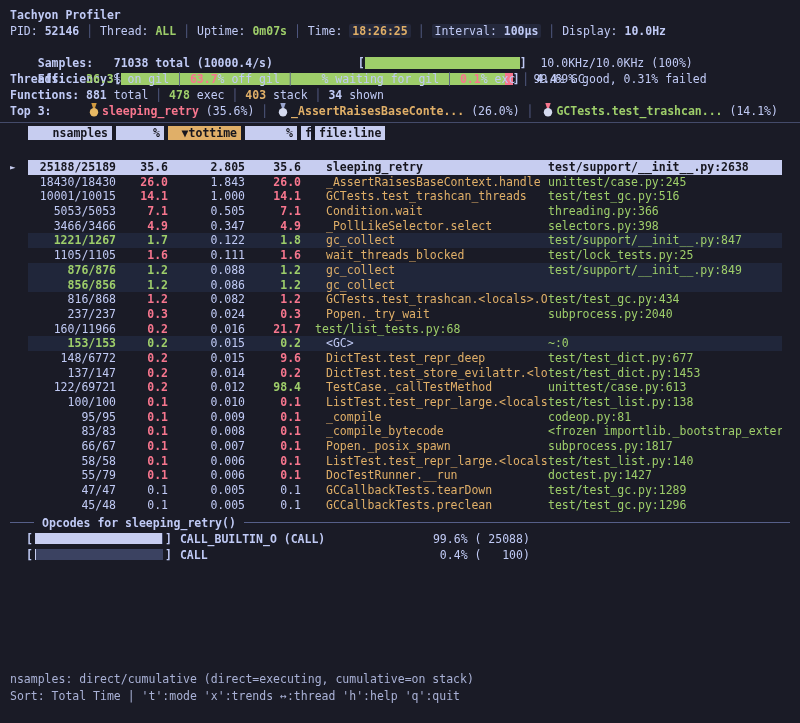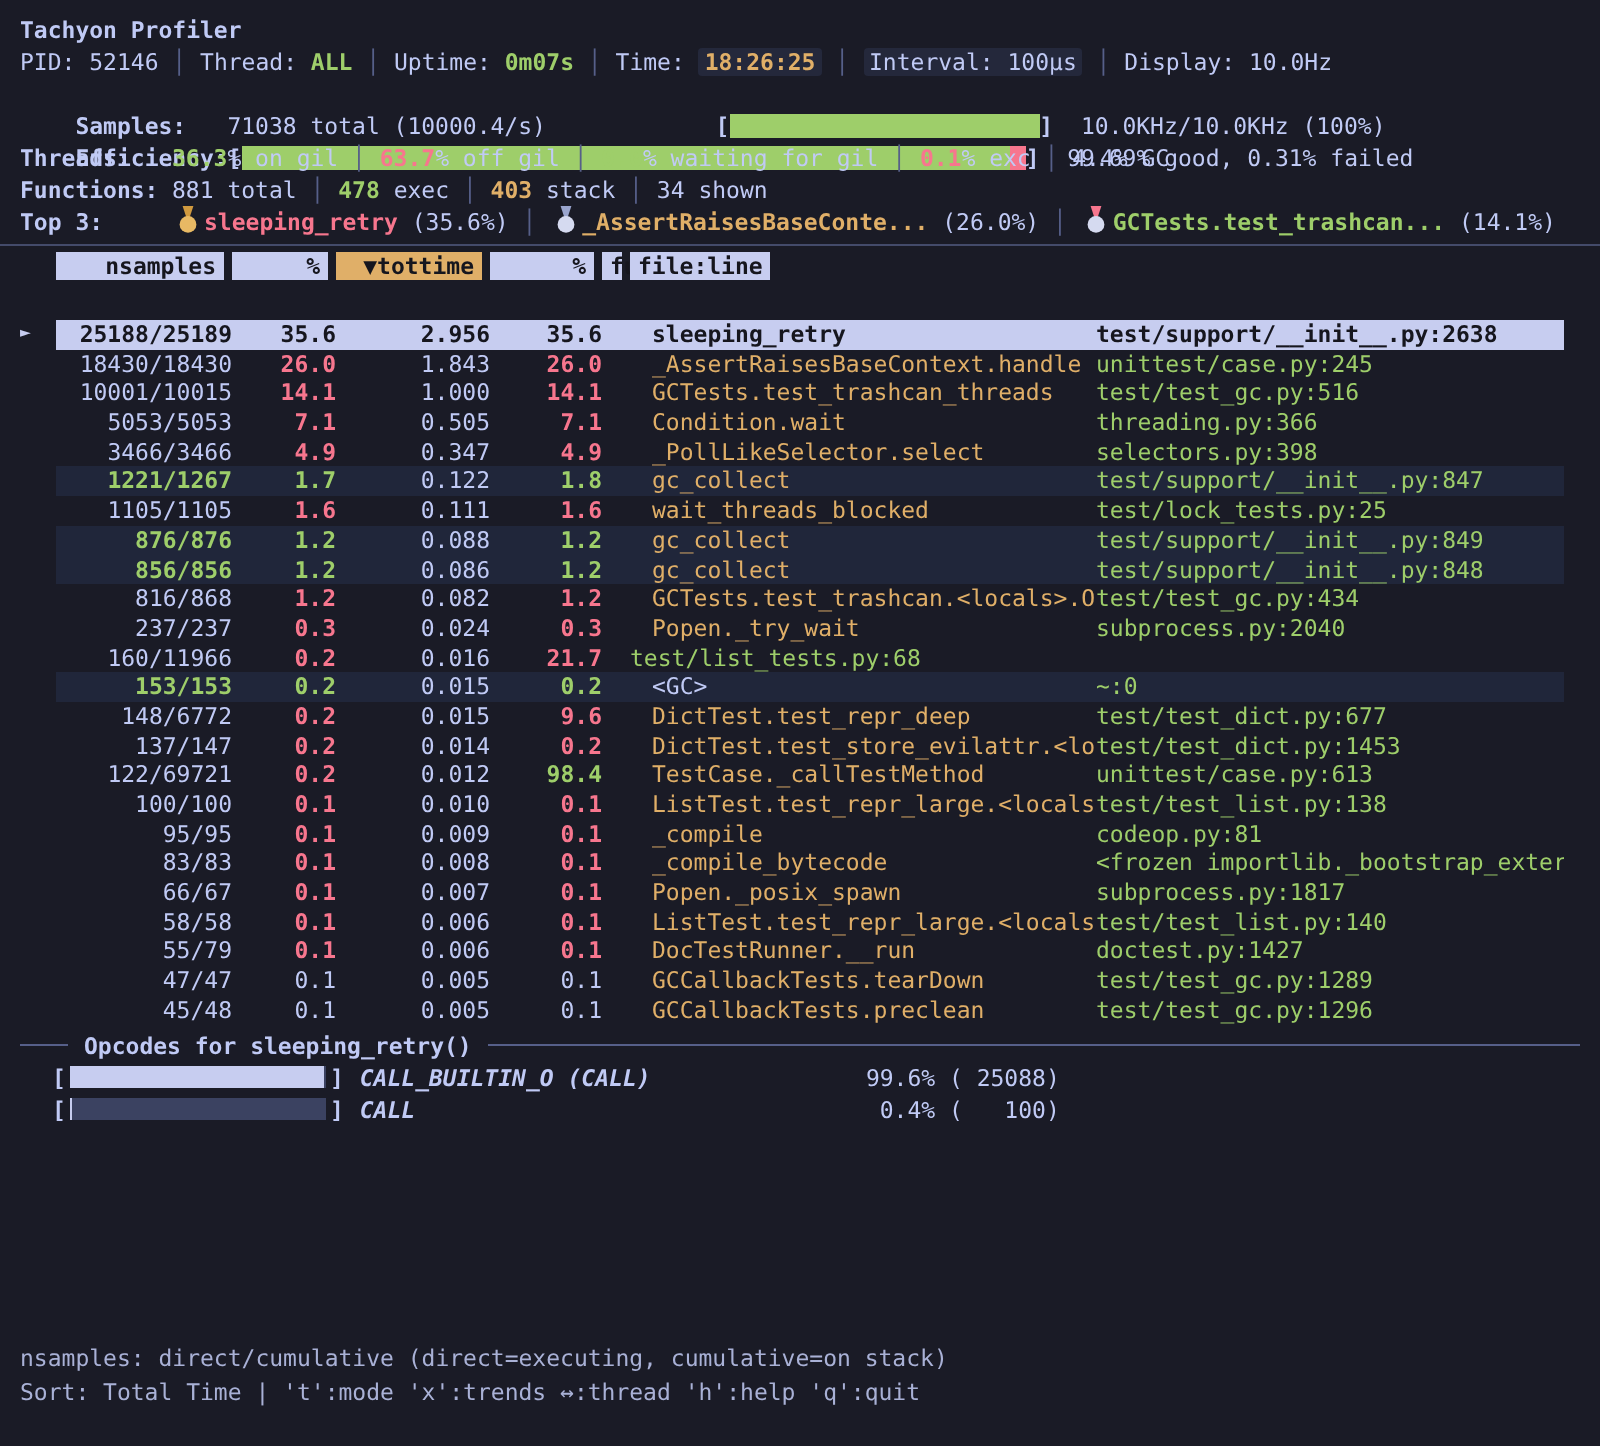--- a/index.html
+++ b/index.html
@@ -12,21 +12,21 @@
     background:var(--bg);color:var(--fg);overflow:hidden;
     font-family:"DejaVu Sans Mono",monospace;font-size:11.5px;line-height:16px;
     padding:7px 0 0 10px;}
   .line{white-space:pre;height:16px;}
   .bold{font-weight:700;}
   .title{font-weight:700;}
   .sep{color:var(--gray);}
   .green{color:var(--green);font-weight:700;}
   .red{color:var(--red);font-weight:700;}
   .orange{color:var(--orange);font-weight:700;}
-  .fg{color:var(--fg);font-weight:400;}
+  .fg{color:var(--fg);font-weight:700;}
   .ilbl{color:var(--fg);}
   .boxed{background:var(--boxbg);border-radius:2px;padding:0 3px;}
   .lbl{display:inline-block;width:76px;font-weight:700;}
   .bracket{color:var(--fg);font-weight:700;}
   
   .bar{display:inline-flex;height:12px;vertical-align:-2px;}
   .samples-bar{width:155px;}
   .eff-bar{width:392px;}
   .fill-green{background:var(--green);height:100%;}
   .fill-red{background:var(--red);height:100%;}
@@ -56,21 +56,21 @@
   .trow.hl{background:linear-gradient(90deg,transparent 18px,var(--hlbg) 18px);}
   
   .optitle{display:flex;align-items:center;width:780px;height:16px;margin-top:2px;}
   .dash{height:1px;background:var(--gray);}
   .dash.left{width:24px;}
   .dash.right{flex:1;}
   .optitle .t{padding:0 8px;font-weight:700;white-space:pre;}
   .oprow{display:flex;width:520px;height:16px;line-height:16px;margin-left:16px;white-space:pre;}
   .optrack{width:128px;height:11px;background:var(--track);margin:2px 2px 0 2px;position:relative;overflow:hidden;}
   .opfill{position:absolute;left:0;top:0;bottom:0;background:var(--selbg);}
-  .opname{margin-left:8px;flex:0 0 220px;font-weight:700;overflow:hidden;font-style:italic;}
+  .opname{margin-left:8px;flex:0 0 220px;font-weight:700;overflow:hidden;}
   .opstat{flex:0 0 130px;text-align:right;white-space:pre;}
   
   .medal{width:10px;height:14px;vertical-align:-2px;margin:0 3px;}
   
   .footer{position:absolute;left:10px;bottom:18px;color:var(--dim);}
   .footer .line{height:17px;}
 </style>
 </head>
 <body>
 
@@ -100,29 +100,29 @@
           </svg><span class="orange bold">_AssertRaisesBaseConte...</span><span> (26.0%)</span></span><span class="sep"> │ </span><span><svg viewBox="0 0 10 14" class="medal">
             <path d="M2.3 0 L4.1 5.5 H5.9 L7.7 0 Z" fill="#f7768e"></path>
             <circle cx="5" cy="9.2" r="4.2" fill="#d5daf0"></circle>
           </svg><span class="green bold">GCTests.test_trashcan...</span><span> (14.1%)</span></span></span></div>
 
   <div class="hr"></div>
 
   <div class="tbl">
     <div class="trow thead"><span></span><span><span class="chip right">nsamples</span></span><span><span class="chip right">%</span></span><span><span class="chip right sorted">▼tottime</span></span><span><span class="chip right">%</span></span><span><span class="chip">function</span></span><span><span class="chip fit">file:line</span></span></div>
     <div>
-        <div class="trow sel"><span class="c-mark">►</span><span class="c-ns">25188/25189</span><span class="c-num">35.6</span><span class="c-num c-tt">2.956</span><span class="c-num">35.6</span><span></span><span class="c-fn">sleeping_retry</span><span class="c-file">test/support/__init__.py:2638</span></div>
+        <div class="trow sel"><span class="c-mark">►</span><span class="c-ns">25188/25189</span><span class="c-num">35.6</span><span class="c-num c-tt">2.805</span><span class="c-num">35.6</span><span></span><span class="c-fn">sleeping_retry</span><span class="c-file">test/support/__init__.py:2638</span></div>
         <div class="trow"><span class="c-mark"></span><span class="c-ns">18430/18430</span><span class="c-num red">26.0</span><span class="c-num c-tt">1.843</span><span class="c-num red">26.0</span><span></span><span class="c-fn">_AssertRaisesBaseContext.handle</span><span class="c-file">unittest/case.py:245</span></div>
         <div class="trow"><span class="c-mark"></span><span class="c-ns">10001/10015</span><span class="c-num red">14.1</span><span class="c-num c-tt">1.000</span><span class="c-num red">14.1</span><span></span><span class="c-fn">GCTests.test_trashcan_threads</span><span class="c-file">test/test_gc.py:516</span></div>
         <div class="trow"><span class="c-mark"></span><span class="c-ns">5053/5053</span><span class="c-num red">7.1</span><span class="c-num c-tt">0.505</span><span class="c-num red">7.1</span><span></span><span class="c-fn">Condition.wait</span><span class="c-file">threading.py:366</span></div>
         <div class="trow"><span class="c-mark"></span><span class="c-ns">3466/3466</span><span class="c-num red">4.9</span><span class="c-num c-tt">0.347</span><span class="c-num red">4.9</span><span></span><span class="c-fn">_PollLikeSelector.select</span><span class="c-file">selectors.py:398</span></div>
         <div class="trow hl"><span class="c-mark"></span><span class="c-ns green">1221/1267</span><span class="c-num green">1.7</span><span class="c-num c-tt">0.122</span><span class="c-num green">1.8</span><span></span><span class="c-fn">gc_collect</span><span class="c-file">test/support/__init__.py:847</span></div>
         <div class="trow"><span class="c-mark"></span><span class="c-ns">1105/1105</span><span class="c-num red">1.6</span><span class="c-num c-tt">0.111</span><span class="c-num red">1.6</span><span></span><span class="c-fn">wait_threads_blocked</span><span class="c-file">test/lock_tests.py:25</span></div>
         <div class="trow hl"><span class="c-mark"></span><span class="c-ns green">876/876</span><span class="c-num green">1.2</span><span class="c-num c-tt">0.088</span><span class="c-num green">1.2</span><span></span><span class="c-fn">gc_collect</span><span class="c-file">test/support/__init__.py:849</span></div>
-        <div class="trow hl"><span class="c-mark"></span><span class="c-ns green">856/856</span><span class="c-num green">1.2</span><span class="c-num c-tt">0.086</span><span class="c-num green">1.2</span><span></span><span class="c-fn">gc_collect</span><span class="c-file">test/support/__init__.py:848</span></div>
+        <div class="trow hl"><span class="c-mark"></span><span class="c-ns green">856/856</span><span class="c-num green">1.2</span><span class="c-num c-tt">0.086</span><span class="c-num green">1.2</span><span></span><span class="c-fn">gc_collect</span></div>
         <div class="trow"><span class="c-mark"></span><span class="c-ns">816/868</span><span class="c-num red">1.2</span><span class="c-num c-tt">0.082</span><span class="c-num red">1.2</span><span></span><span class="c-fn">GCTests.test_trashcan.&lt;locals&gt;.Ouch...</span><span class="c-file">test/test_gc.py:434</span></div>
         <div class="trow"><span class="c-mark"></span><span class="c-ns">237/237</span><span class="c-num red">0.3</span><span class="c-num c-tt">0.024</span><span class="c-num red">0.3</span><span></span><span class="c-fn">Popen._try_wait</span><span class="c-file">subprocess.py:2040</span></div>
         <div class="trow"><span class="c-mark"></span><span class="c-ns">160/11966</span><span class="c-num red">0.2</span><span class="c-num c-tt">0.016</span><span class="c-num red">21.7</span><span></span><span class="c-file">test/list_tests.py:68</span></div>
         <div class="trow hl"><span class="c-mark"></span><span class="c-ns green">153/153</span><span class="c-num green">0.2</span><span class="c-num c-tt">0.015</span><span class="c-num green">0.2</span><span></span><span class="c-fn plain">&lt;GC&gt;</span><span class="c-file">~:0</span></div>
         <div class="trow"><span class="c-mark"></span><span class="c-ns">148/6772</span><span class="c-num red">0.2</span><span class="c-num c-tt">0.015</span><span class="c-num red">9.6</span><span></span><span class="c-fn">DictTest.test_repr_deep</span><span class="c-file">test/test_dict.py:677</span></div>
         <div class="trow"><span class="c-mark"></span><span class="c-ns">137/147</span><span class="c-num red">0.2</span><span class="c-num c-tt">0.014</span><span class="c-num red">0.2</span><span></span><span class="c-fn">DictTest.test_store_evilattr.&lt;local...</span><span class="c-file">test/test_dict.py:1453</span></div>
         <div class="trow"><span class="c-mark"></span><span class="c-ns">122/69721</span><span class="c-num red">0.2</span><span class="c-num c-tt">0.012</span><span class="c-num green">98.4</span><span></span><span class="c-fn">TestCase._callTestMethod</span><span class="c-file">unittest/case.py:613</span></div>
         <div class="trow"><span class="c-mark"></span><span class="c-ns">100/100</span><span class="c-num red">0.1</span><span class="c-num c-tt">0.010</span><span class="c-num red">0.1</span><span></span><span class="c-fn">ListTest.test_repr_large.&lt;locals&gt;.c...</span><span class="c-file">test/test_list.py:138</span></div>
         <div class="trow"><span class="c-mark"></span><span class="c-ns">95/95</span><span class="c-num red">0.1</span><span class="c-num c-tt">0.009</span><span class="c-num red">0.1</span><span></span><span class="c-fn">_compile</span><span class="c-file">codeop.py:81</span></div>
         <div class="trow"><span class="c-mark"></span><span class="c-ns">83/83</span><span class="c-num red">0.1</span><span class="c-num c-tt">0.008</span><span class="c-num red">0.1</span><span></span><span class="c-fn">_compile_bytecode</span><span class="c-file">&lt;frozen importlib._bootstrap_externa</span></div>

